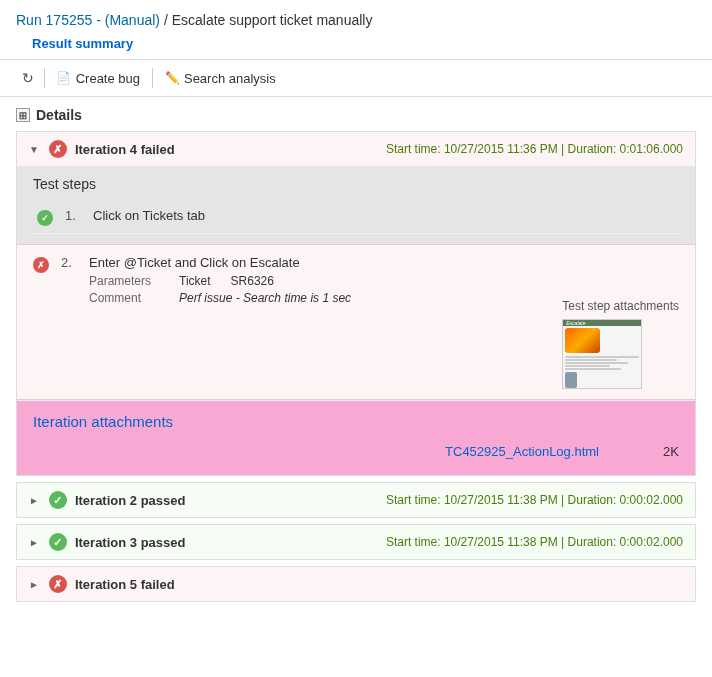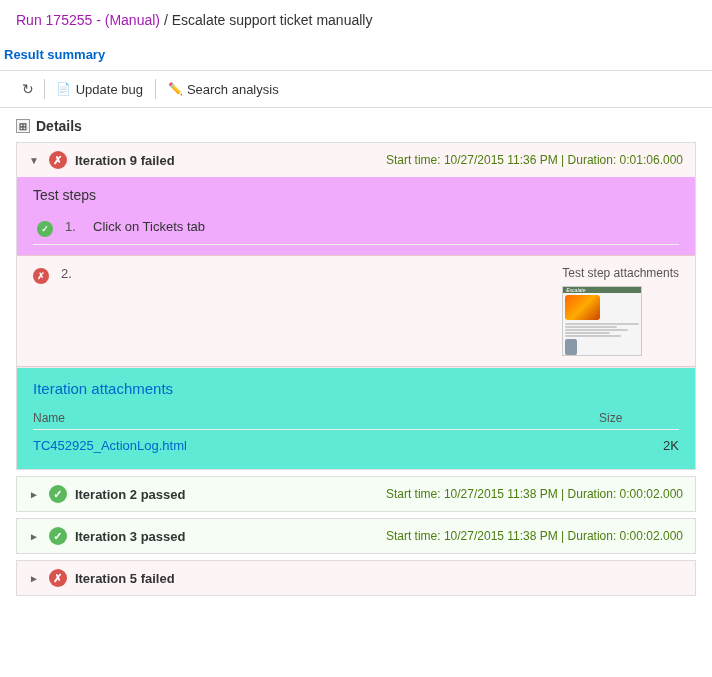--- a/index.html
+++ b/index.html
@@ -12,29 +12,28 @@
       min-height: 677px;
     }
 
     
     .breadcrumb {
       padding: 12px 16px 6px 16px;
       font-size: 14px;
       color: #333;
     }
     .breadcrumb a {
-      color: #a21caf;
+      color: #0369a1;
       text-decoration: none;
     }
 
     
     .result-summary {
-      padding: 2px 16px 8px 4px;
+      padding: 2px 16px 8px 32px;
       border-bottom: 1px solid #ddd;
-      margin-top: 11px;
     }
     .result-summary a {
       color: #0066cc;
       text-decoration: none;
       font-size: 13px;
       font-weight: 600;
     }
 
     
     .toolbar {
@@ -145,21 +144,21 @@
     }
     .iteration-meta {
       margin-left: auto;
       color: #4d7c0f;
       font-size: 12px;
     }
 
     
     .test-steps-section {
       padding: 10px 16px;
-      background: #f0abfc;
+      background: #e5e5e5;
     }
     .test-steps-title {
       font-size: 14px;
       font-weight: 400;
       color: #333;
       margin-bottom: 10px;
     }
 
     
     .step-row {
@@ -202,20 +201,21 @@
       color: #333;
       font-size: 12px;
     }
     .step-value.italic {
       font-style: italic;
     }
     .step-attachment {
       margin-left: auto;
       text-align: right;
       flex-shrink: 0;
+      margin-top: 44px;
     }
     .step-attachment-label {
       font-size: 12px;
       color: #555;
       margin-bottom: 6px;
     }
     .attachment-thumbnail {
       width: 80px;
       height: 70px;
       border: 1px solid #ccc;
@@ -286,21 +286,21 @@
       height: 16px;
       background: #8899aa;
       border-radius: 2px;
       margin-top: 1px;
     }
 
     
     .iter-attachments {
       padding: 12px 16px;
       border-top: 1px solid #eee;
-      background: #5eead4;
+      background: #f9a8d4;
     }
     .iter-attach-title {
       font-size: 15px;
       color: #0066cc;
       margin-bottom: 10px;
       font-weight: 400;
     }
     .attach-table {
       width: 100%;
     }
@@ -322,20 +322,21 @@
     }
     .attach-row {
       display: flex;
       padding: 4px 0;
     }
     .attach-link {
       flex: 1;
       color: #0066cc;
       text-decoration: none;
       font-size: 13px;
+      text-align: right;
     }
     .attach-size {
       width: 80px;
       font-size: 13px;
       color: #333;
       text-align: right;
     }
 
     
     .iteration-collapsed {
@@ -356,40 +357,40 @@
   <a>Result summary</a>
 </div>
 
 <div class="toolbar">
   <button class="refresh-btn" title="Refresh">
     <span>↻</span>
   </button>
   <div class="toolbar-separator"></div>
   <button class="toolbar-btn">
     <span style="font-size:12px;">📄</span>
-    <span>Update bug</span>
+    <span>Create bug</span>
   </button>
   <div class="toolbar-separator"></div>
   <button class="toolbar-btn">
     <span style="font-size:12px;">✏️</span>
     <span>Search analysis</span>
   </button>
 </div>
 
 <div class="details-section">
   <div class="details-header">
     <span class="expand-icon">⊞</span>
     <span>Details</span>
   </div>
 
   <div class="iteration-block">
     <div class="iteration-header failed-header">
       <span class="iteration-expand">▼</span>
       <span class="status-icon status-failed">✗</span>
-      <span class="iteration-title">Iteration 9 failed</span>
+      <span class="iteration-title">Iteration 4 failed</span>
       <span class="iteration-meta">Start time: 10/27/2015 11:36 PM | Duration: 0:01:06.000</span>
     </div>
 
     <div class="test-steps-section">
       <div class="test-steps-title">Test steps</div>
 
       <div class="step-row">
         <div class="step-status">
           <span class="status-icon status-passed" style="width:16px;height:16px;font-size:9px;">✓</span>
         </div>
@@ -399,20 +400,32 @@
         </div>
       </div>
     </div>
 
     <div style="background:#fdf5f5; border-top:1px solid #e8c8c8; border-bottom:1px solid #e8c8c8; padding:10px 16px;">
       <div style="display:flex; align-items:flex-start;">
         <div class="step-status">
           <span class="status-icon status-failed" style="width:16px;height:16px;font-size:9px;">✗</span>
         </div>
         <div class="step-number">2.</div>
+        <div class="step-content" style="flex:1;">
+          <div class="step-action">Enter @Ticket and Click on Escalate</div>
+          <div class="step-detail-row">
+            <span class="step-label">Parameters</span>
+            <span class="step-value" style="margin-right:20px;">Ticket</span>
+            <span class="step-value">SR6326</span>
+          </div>
+          <div class="step-detail-row">
+            <span class="step-label">Comment</span>
+            <span class="step-value italic">Perf issue - Search time is 1 sec</span>
+          </div>
+        </div>
 
         <div class="step-attachment">
           <div class="step-attachment-label">Test step attachments</div>
           <div class="attachment-thumbnail">
             <div class="thumbnail-inner">
               <div class="thumb-header">
                 <span class="thumb-header-text">Escalate</span>
               </div>
               <div class="thumb-body">
                 <div class="thumb-orange-blob"></div>
@@ -427,24 +440,20 @@
               </div>
             </div>
           </div>
         </div>
       </div>
     </div>
 
     <div class="iter-attachments">
       <div class="iter-attach-title">Iteration attachments</div>
       <div class="attach-table">
-        <div class="attach-table-header">
-          <span class="attach-col-name">Name</span>
-          <span class="attach-col-size">Size</span>
-        </div>
         <div class="attach-row">
           <a class="attach-link">TC452925_ActionLog.html</a>
           <span class="attach-size">2K</span>
         </div>
       </div>
     </div>
   </div>
 
   <div class="iteration-collapsed">
     <div class="iteration-header passed-header">

